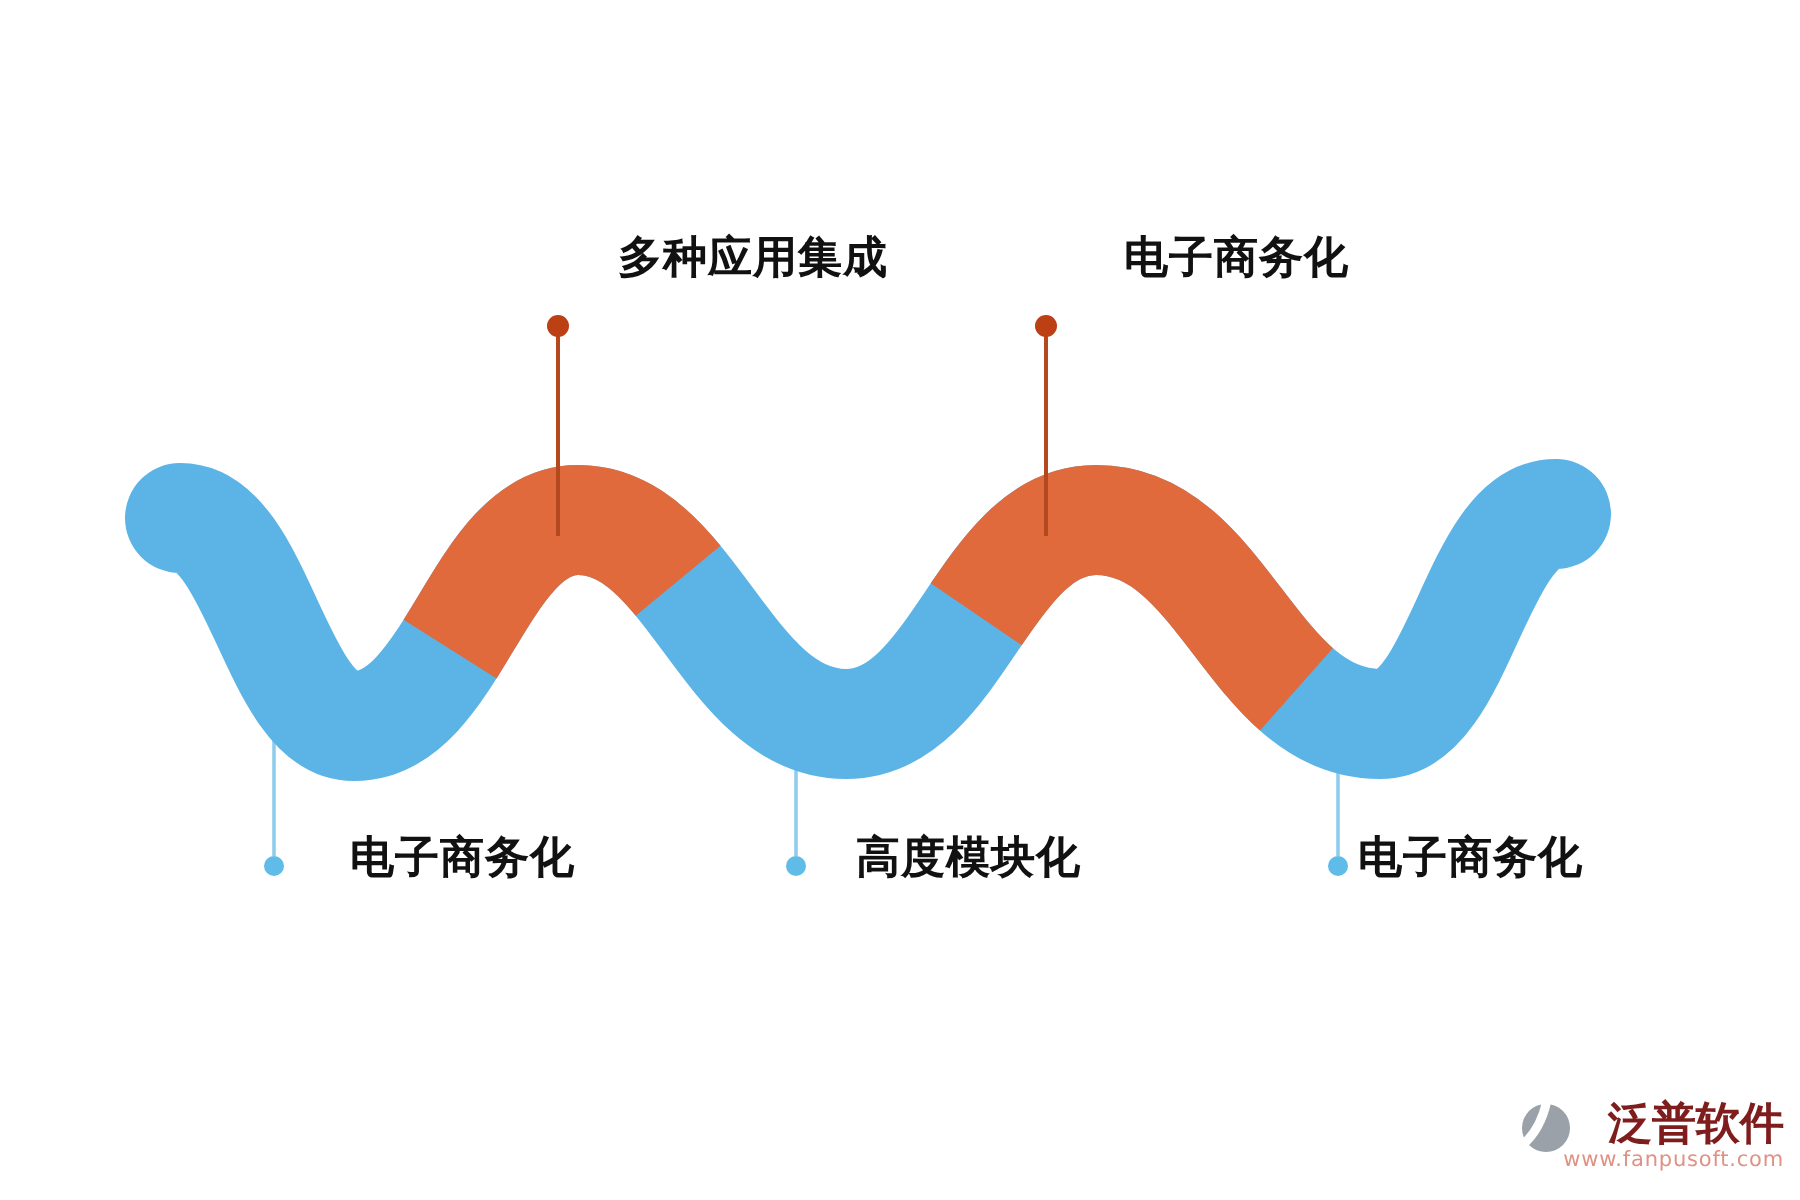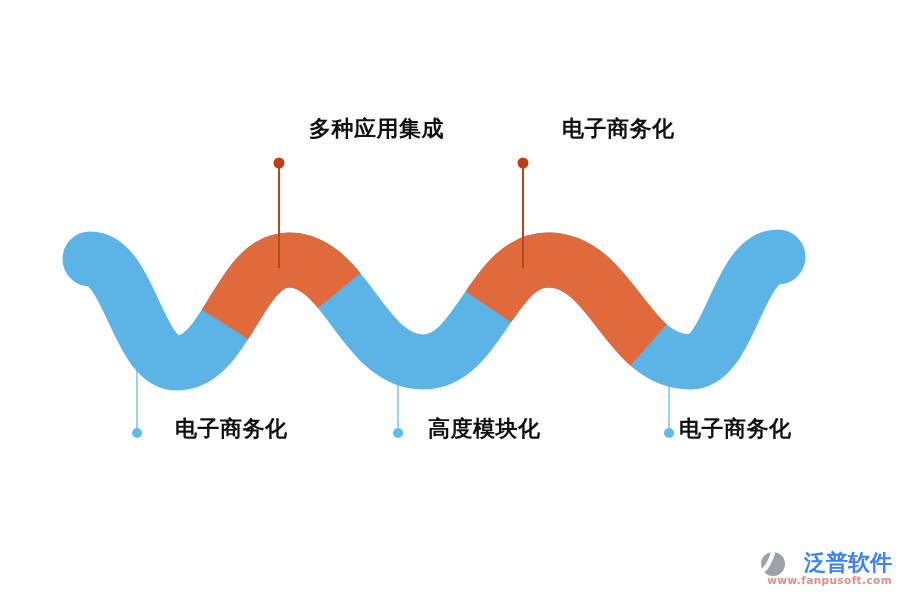--- a/index.html
+++ b/index.html
@@ -8,21 +8,21 @@
     font-family:"DejaVu Sans","Liberation Sans",sans-serif;
   }
   .stage svg{position:absolute;left:0;top:0;}
   .callout-label{
     position:absolute;font-size:22px;font-weight:700;color:#111;
     white-space:nowrap;letter-spacing:0.5px;
   }
   .logo{position:absolute;right:8px;top:551px;width:132px;text-align:right;}
   .logo-row{display:flex;align-items:center;justify-content:flex-end;gap:3px;}
   .logo-name{font-size:22px;font-weight:700;line-height:1.1;}
-  .logo-url{font-size:10.5px;font-weight:700;letter-spacing:0.4px;margin-top:-1px;}
+  .logo-url{font-size:10.5px;font-weight:400;letter-spacing:0.4px;margin-top:-1px;}
 </style>
 </head>
 <body>
 
 <div class="stage">
 
   <svg width="900" height="600" viewBox="0 0 900 600">
 
     <line x1="137" y1="352" x2="137" y2="428" stroke-width="1.8" stroke="#8fcdee"></line>
     <line x1="398" y1="352" x2="398" y2="428" stroke-width="1.8" stroke="#8fcdee"></line>
@@ -47,18 +47,18 @@
   <div class="callout-label" style="left:175px;top:414px;">电子商务化</div>
   <div class="callout-label" style="left:428px;top:414px;">高度模块化</div>
   <div class="callout-label" style="left:679px;top:414px;">电子商务化</div>
 
   <div class="logo">
     <div class="logo-row">
       <svg width="26" height="26" viewBox="0 0 26 26">
         <circle cx="13" cy="13" r="12" fill="#9aa1a8"></circle>
         <path d="M-2 24 Q10 16 13.5 -1" stroke="#ffffff" stroke-width="4.5" fill="none"></path>
       </svg>
-      <span class="logo-name" style="color: #3b82f6; margin-left: 38px;">泛普软件</span>
+      <span class="logo-name" style="color: #7f1d1d; margin-left: 38px;">泛普软件</span>
     </div>
     <div class="logo-url" style="color: rgb(223, 145, 132);">www.fanpusoft.com</div>
   </div>
 
 </div>
 
 </body></html>

